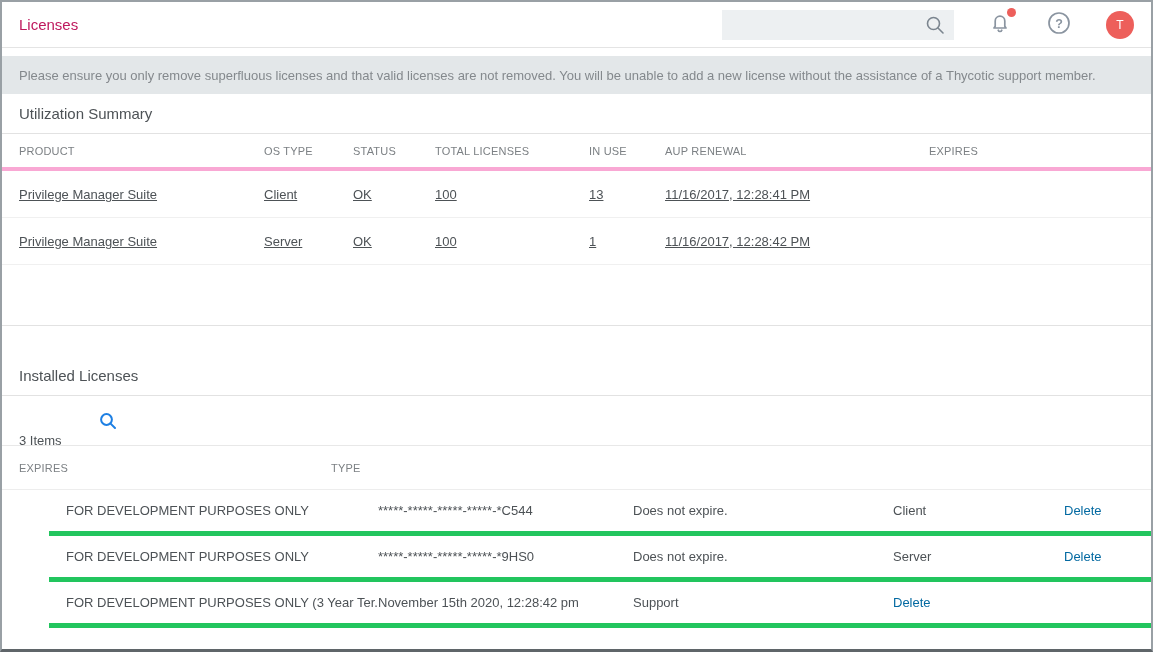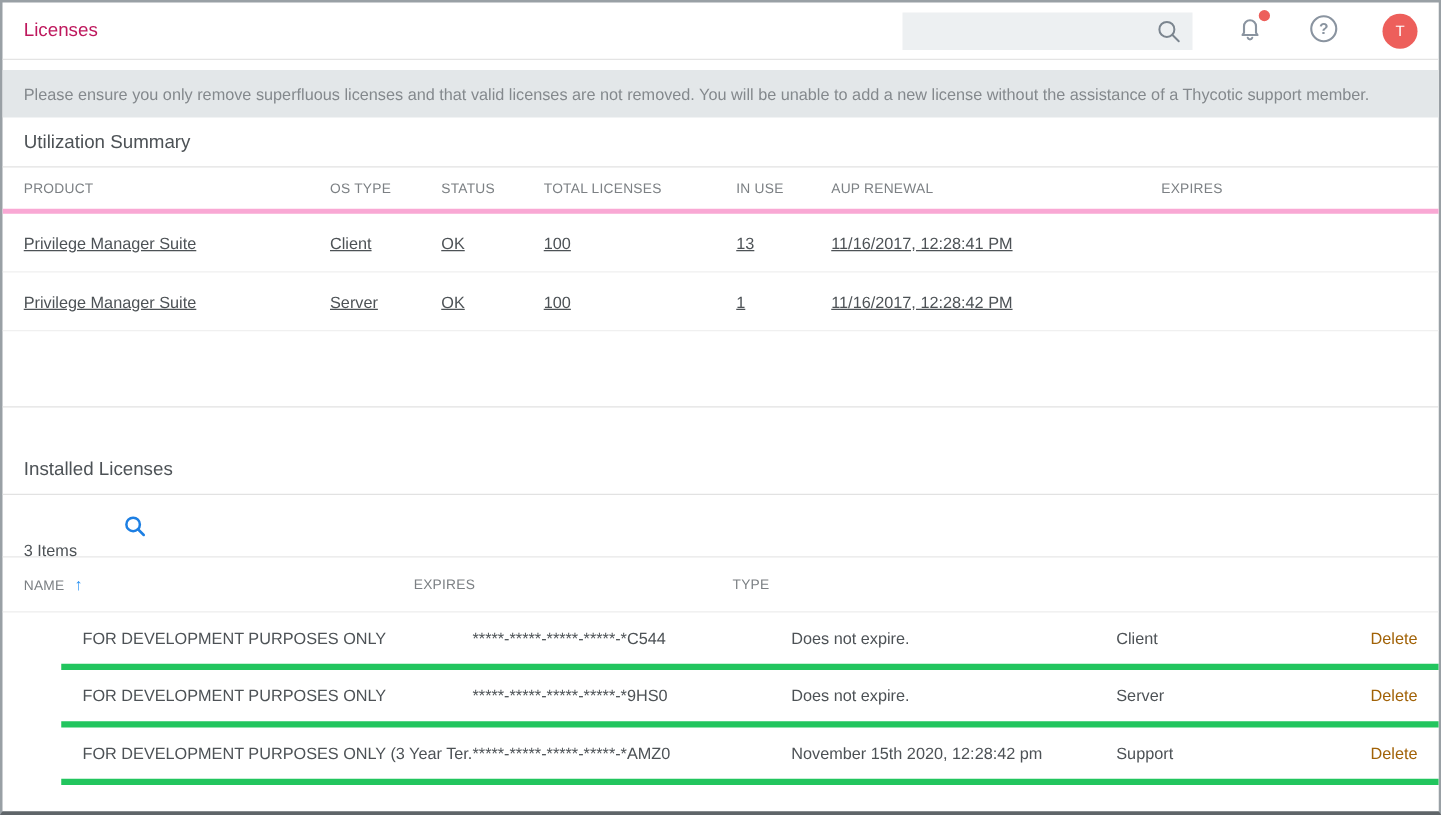--- a/index.html
+++ b/index.html
@@ -54,21 +54,21 @@
   .items-count { font-size:13px; color:#4d5256; margin-right:36px;margin-top:40px; }
   .grid-search { cursor:pointer; display:flex; align-items:center; }
 
   .i-row { display:grid; grid-template-columns:312px 255px 260px 1fr 70px;
            padding:0 17px; align-items:center; }
   .i-head { height:44px; border-bottom:1px solid #ededed; }
   .i-head > div { font-size:11px; color:#7c8084; letter-spacing:.2px; }
   .i-data { height:46px; border-bottom:5px solid #22c55e; font-size:13px;margin-left:47px; }
   .cell-clip { white-space:nowrap; overflow:hidden; padding-right:14px; }
   .sort-arrow { color:#2f95f3; font-size:13px; margin-left:8px; }
-  .delete-link { color:#a16207; font-size:13px; text-align:right; cursor:pointer;
+  .delete-link { color:#0369a1; font-size:13px; text-align:left; cursor:pointer;
                  text-decoration:none; }
 </style>
 </head>
 <body>
 
 <div class="page">
 
   <header class="topbar">
     <h1 class="page-title">Licenses</h1>
     <div class="topbar-right">
@@ -155,23 +155,20 @@
       <span class="items-count">3 Items</span>
       <span class="grid-search">
         <svg width="20" height="20" viewBox="0 0 20 20">
           <circle cx="8.5" cy="8.5" r="5.4" fill="none" stroke="#1d7fe3" stroke-width="2"></circle>
           <line x1="12.6" y1="12.6" x2="17" y2="17" stroke="#1d7fe3" stroke-width="2" stroke-linecap="round"></line>
         </svg>
       </span>
     </div>
 
     <div class="i-row i-head">
-      <div>
-        <span>NAME</span><span class="sort-arrow">↑</span>
-      </div>
       <div>EXPIRES</div>
       <div>TYPE</div>
       <div></div>
     </div>
 
     <div class="i-row i-data">
       <div class="cell-clip">FOR DEVELOPMENT PURPOSES ONLY</div>
       <div>*****-*****-*****-*****-*C544</div>
       <div>Does not expire.</div>
       <div>Client</div>
@@ -181,20 +178,19 @@
     <div class="i-row i-data">
       <div class="cell-clip">FOR DEVELOPMENT PURPOSES ONLY</div>
       <div>*****-*****-*****-*****-*9HS0</div>
       <div>Does not expire.</div>
       <div>Server</div>
       <a class="delete-link">Delete</a>
     </div>
 
     <div class="i-row i-data">
       <div class="cell-clip">FOR DEVELOPMENT PURPOSES ONLY (3 Year Ter...</div>
-      <div>*****-*****-*****-*****-*AMZ0</div>
       <div>November 15th 2020, 12:28:42 pm</div>
       <div>Support</div>
       <a class="delete-link">Delete</a>
     </div>
   </section>
 
 </div>
 
 </body></html>

